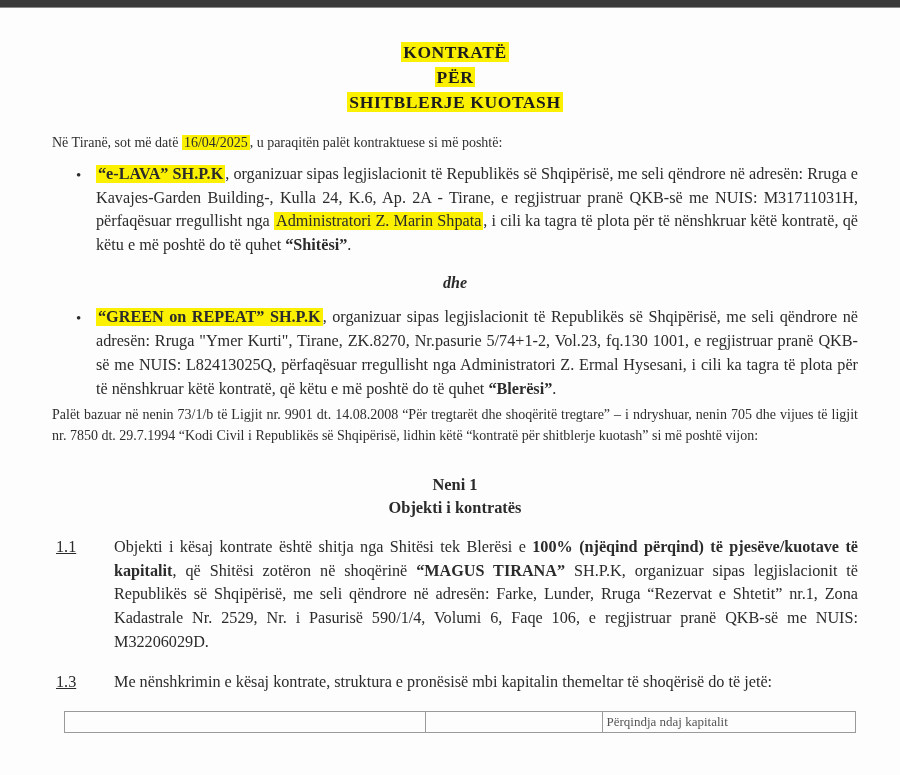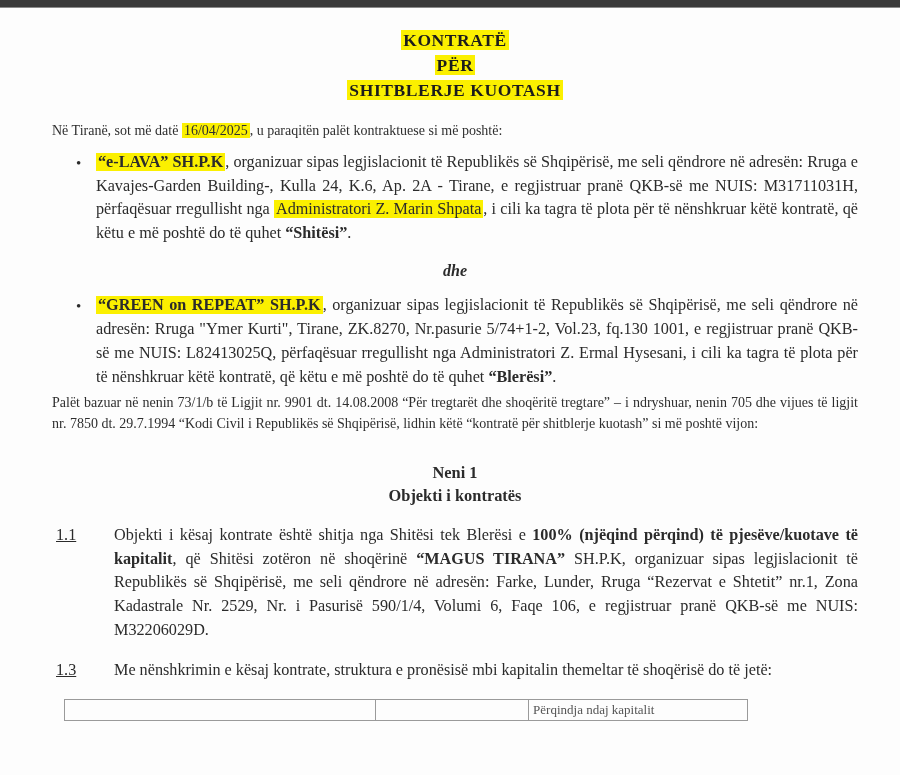--- a/index.html
+++ b/index.html
@@ -25,21 +25,21 @@
   .topbar {
     position: absolute;
     top: 0; left: 0;
     width: 900px;
     height: 7px;
     background: #3a3a3a;
     border-bottom: 1px solid #8a8a8a;
   }
   .doc {
     position: absolute;
-    top: 8px; left: 0;
+    top: 20px; left: 0;
     width: 900px;
     padding: 12px 42px 0 52px;
     box-sizing: border-box;
   }
 
   .title-block {
     text-align: center;
     margin-top: 8px;
     margin-bottom: 18px;
   }
@@ -124,21 +124,21 @@
     box-sizing: border-box;
     text-decoration: underline;
   }
   .clause .txt {
     flex: 1 1 auto;
     text-align: justify;
   }
   .b { font-weight: bold; }
 
   table.ownership {
-    width: 684px;
+    width: 792px;
     margin-left: 12px;
     border-collapse: collapse;
     table-layout: fixed;
     font-size: 13px;
   }
   table.ownership td {
     border: 1px solid #9a9a9a;
     height: 18px;
     padding: 1px 4px;
     color: #555;

